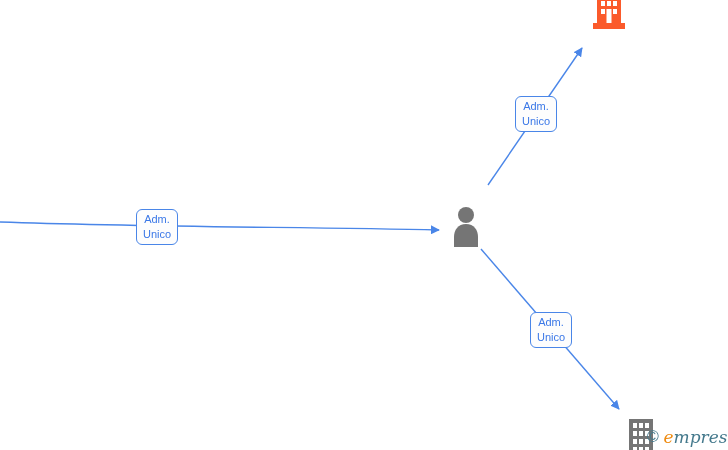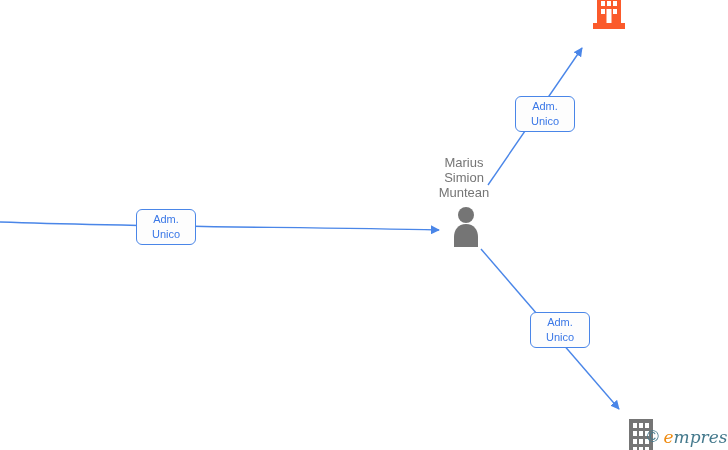--- a/index.html
+++ b/index.html
@@ -27,21 +27,21 @@
   .edge-label {
     position: absolute;
     z-index: 3;
     background: #fdfdfd;
     border: 1px solid #4a86e8;
     border-radius: 6px;
     color: #3b78e7;
     font-size: 11px;
     line-height: 15px;
     text-align: center;
-    padding: 2px 14px;
+    padding: 2px 5px;
     min-width: 30px;
     white-space: pre-line;
     cursor: pointer;
   }
   .edge-label.left   { left: 136px; top: 209px; }
   .edge-label.top    { left: 515px; top: 96px;  }
   .edge-label.bottom { left: 530px; top: 312px; }
   .person-name {
     position: absolute;
     left: 414px;
@@ -99,23 +99,20 @@
     <defs>
       <marker id="arrow" viewBox="0 0 10 10" refX="9" refY="5" markerWidth="6.5" markerHeight="6.5" orient="auto-start-reverse">
         <path d="M0,0 L10,5 L0,10 z" fill="#4a86e8"></path>
       </marker>
     </defs>
     <path d="M0,222 C140,227 300,227 439,230" fill="none" stroke="#4a86e8" stroke-width="1.4" marker-end="url(#arrow)"></path>
     <path d="M488,185 L582,48" fill="none" stroke="#4a86e8" stroke-width="1.4" marker-end="url(#arrow)"></path>
     <path d="M481,249 L619,409" fill="none" stroke="#4a86e8" stroke-width="1.4" marker-end="url(#arrow)"></path>
   </svg>
 
-  <div class="person-name">Marius
-Simion
-Muntean</div>
 
   <svg class="person-icon" width="32" height="42" viewBox="0 0 32 42">
     <circle cx="16" cy="9" r="8" fill="#757575"></circle>
     <path d="M16,18 C8,18 4,24 4,31 L4,41 L28,41 L28,31 C28,24 24,18 16,18 Z" fill="#757575"></path>
   </svg>
 
   <div class="edge-label left">Adm.
 Unico</div>
   <div class="edge-label top">Adm.
 Unico</div>

